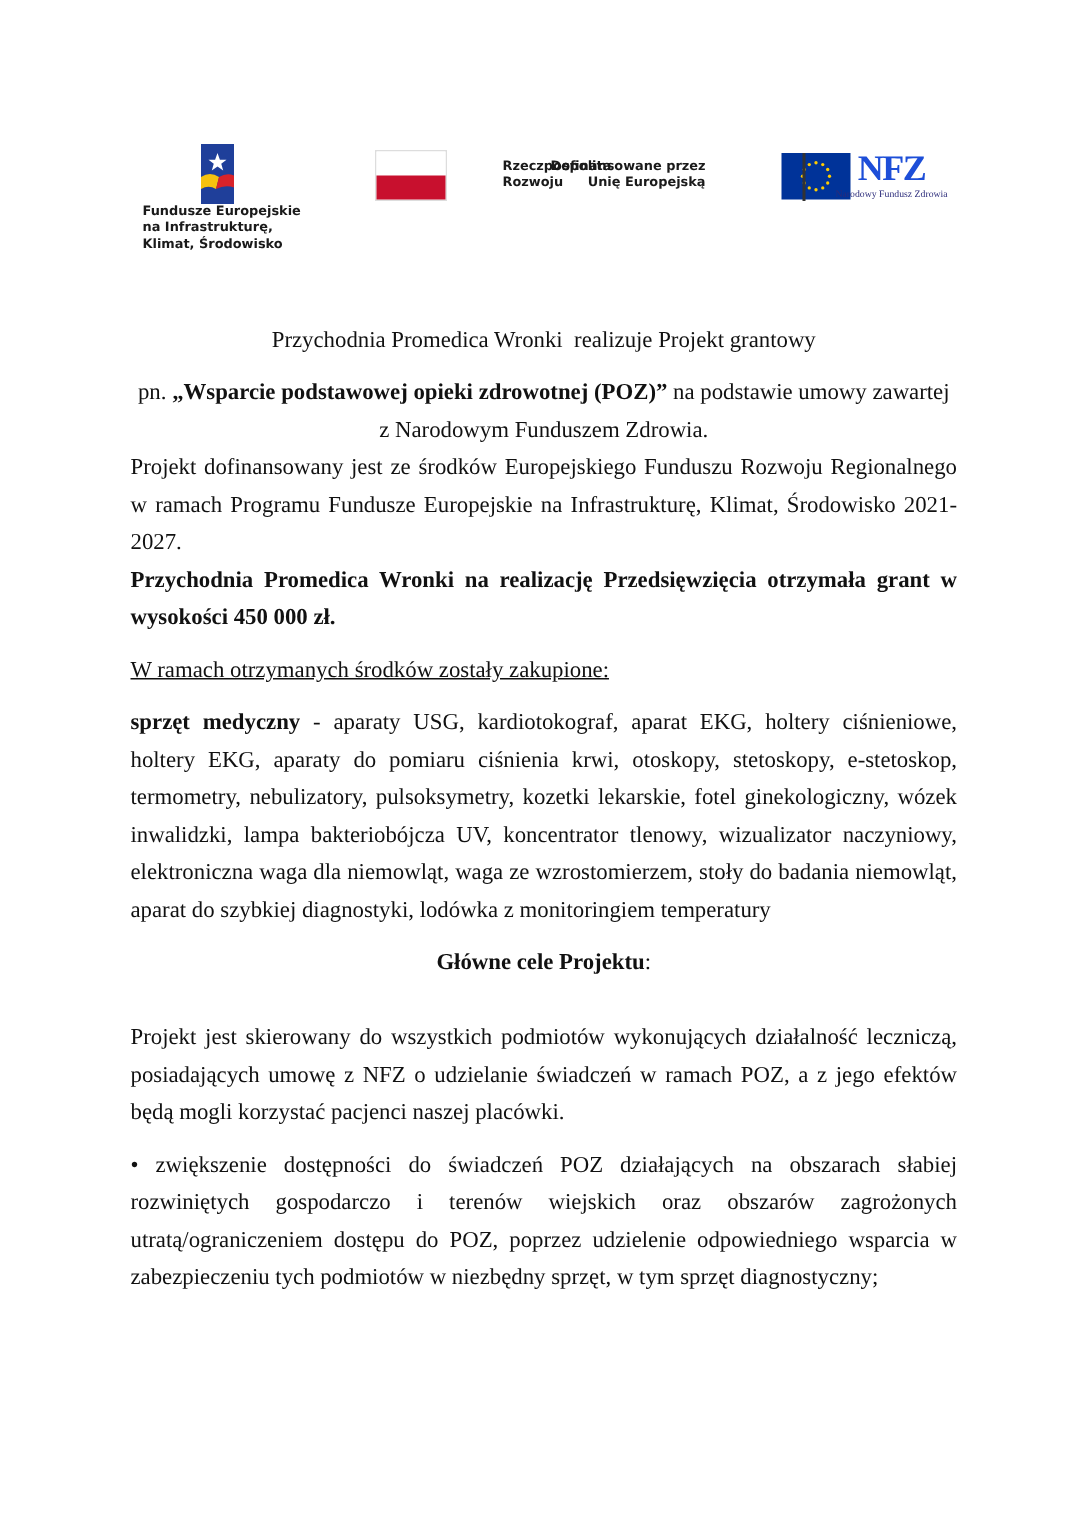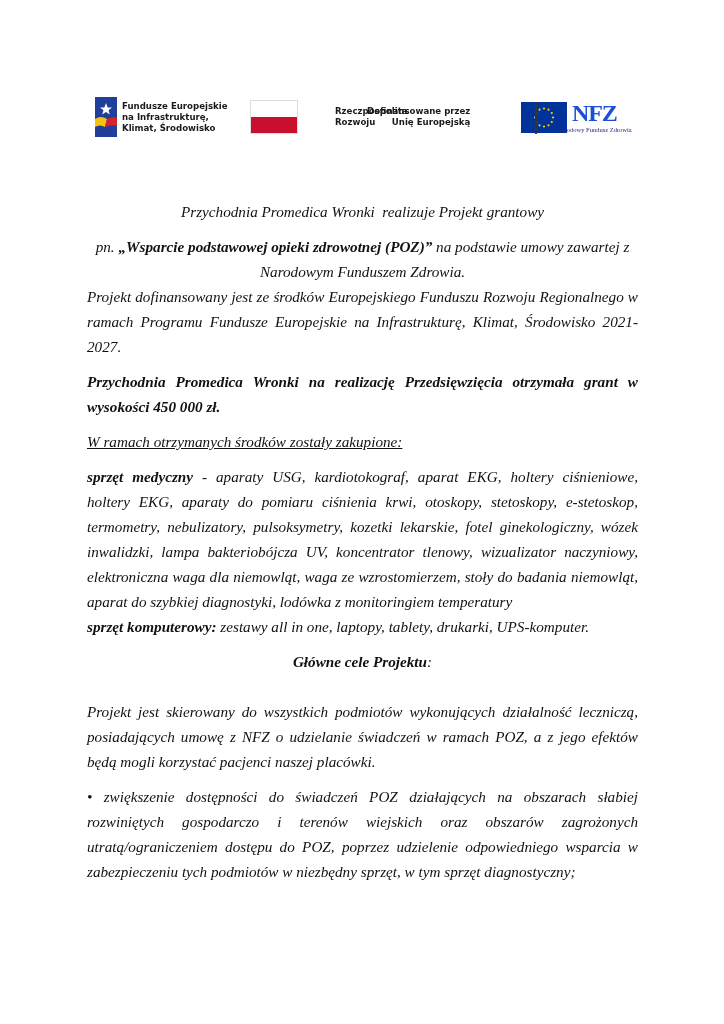--- a/index.html
+++ b/index.html
@@ -2,35 +2,35 @@
 <html><head>
   <meta charset="utf-8">
   <style>
     html, body { margin: 0; padding: 0; background: #ffffff; }
     body { width: 724px; height: 1024px; position: relative; overflow: hidden; font-family: "Liberation Serif", "DejaVu Serif", serif; color: #111; }
 
     .logos { position: absolute; top: 96px; left: 95px; width: 550px; height: 42px; }
     .logo { position: absolute; top: 0; height: 42px; display: flex; align-items: center; }
     .logo-text { font-family: "DejaVu Sans", "Liberation Sans", sans-serif; font-size: 8.6px; font-weight: bold; line-height: 11px; color: #1a1a1a; }
 
-    .fe { left: 0; }
+    .fe { left: 0; flex-direction: column; }
     .fe-mark { width: 22px; height: 40px; position: relative; margin-right: 5px; }
     .rp { left: 155px; gap: 28px; }
     .rp-flag { width: 46px; height: 32px; border: 1px solid #ddd; margin-right: 9px; display: flex; flex-direction: column; }
     .rp-flag .w { flex: 1; background: #fff; }
     .rp-flag .r { flex: 1; background: #c8102e; }
     .ue { left: 272px; gap: 41px; }
     .ue .logo-text { text-align: right; margin-right: 10px; }
     .eu-flag { width: 46px; height: 31px; background: #003399; position: relative; }
     .sep { position: absolute; left: 440px; top: 6px; width: 2px; height: 32px; background: #333; }
     .nfz { left: 462px; flex-direction: column; align-items: center; justify-content: center; }
     .nfz-word { font-family: "Liberation Serif", serif; font-weight: bold; font-size: 24px; color: #1d4ed8; letter-spacing: -1px; line-height: 22px; }
     .nfz-sub { font-family: "Liberation Serif", serif; font-size: 6.5px; color: #2b2b7a; margin-top: 2px; white-space: nowrap; }
 
-    .doc { position: absolute; left: 87px; top: 199px; width: 551px; font-size: 15.2px; line-height: 25px; font-style: italic; }
+    .doc { position: absolute; left: 87px; top: 214px; width: 551px; font-size: 15.2px; line-height: 25px; }
     .p { margin: 0; text-align: justify; }
     .center { text-align: center; }
     .u { text-decoration: underline; }
     b { font-weight: bold; }
   </style>
 </head>
 <body>
 
 <div class="logos">
   <div class="logo fe">
@@ -97,29 +97,26 @@
 <div class="doc">
   <p class="p center" style="white-space: pre;">Przychodnia Promedica Wronki  realizuje Projekt grantowy</p>
 
   <p class="p center" style="margin-top:10px;">
     <span>pn. </span><b>„Wsparcie podstawowej opieki zdrowotnej (POZ)”</b><span> na podstawie umowy zawartej z Narodowym Funduszem Zdrowia.</span>
   </p>
 
   <p class="p" style="">Projekt dofinansowany jest ze środków Europejskiego Funduszu Rozwoju Regionalnego w ramach Programu Fundusze Europejskie na Infrastrukturę, Klimat, Środowisko 2021-2027.</p>
 
 
-  <p class="p" style="margin-top:10px;"><b>Przychodnia Promedica Wronki na realizację Przedsięwzięcia otrzymała grant w wysokości 450 000 zł.</b></p>
+  <p class="p" style="margin-top:0;"><b>Przychodnia Promedica Wronki na realizację Przedsięwzięcia otrzymała grant w wysokości 450 000 zł.</b></p>
 
   <p class="p u" style="margin-top:10px;">W ramach otrzymanych środków zostały zakupione:</p>
 
   <p class="p" style="margin-top:10px;">
     <b>sprzęt medyczny</b><span> - aparaty USG, kardiotokograf, aparat EKG, holtery ciśnieniowe, holtery EKG, aparaty do pomiaru ciśnienia krwi, otoskopy, stetoskopy, e-stetoskop, termometry, nebulizatory, pulsoksymetry, kozetki lekarskie, fotel ginekologiczny, wózek inwalidzki, lampa bakteriobójcza UV, koncentrator tlenowy, wizualizator naczyniowy, elektroniczna waga dla niemowląt, waga ze wzrostomierzem, stoły do badania niemowląt, aparat do szybkiej diagnostyki, lodówka z monitoringiem temperatury</span>
-  </p>
-  <p class="p" style="margin-top:0;">
-    <b>sprzęt komputerowy:</b><span> zestawy all in one, laptopy, tablety, drukarki, UPS-komputer.</span>
   </p>
 
   <p class="p center" style="margin-top:10px;">
     <b>Główne cele Projektu</b><span>:</span>
   </p>
 
   <p class="p" style="margin-top:25px;">Projekt jest skierowany do wszystkich podmiotów wykonujących działalność leczniczą, posiadających umowę z NFZ o udzielanie świadczeń w ramach POZ, a z jego efektów będą mogli korzystać pacjenci naszej placówki.</p>
 
   <p class="p" style="margin-top:10px;">• zwiększenie dostępności do świadczeń POZ działających na obszarach słabiej rozwiniętych gospodarczo i terenów wiejskich oraz obszarów zagrożonych utratą/ograniczeniem dostępu do POZ, poprzez udzielenie odpowiedniego wsparcia w zabezpieczeniu tych podmiotów w niezbędny sprzęt, w tym sprzęt diagnostyczny;</p>
 </div>

